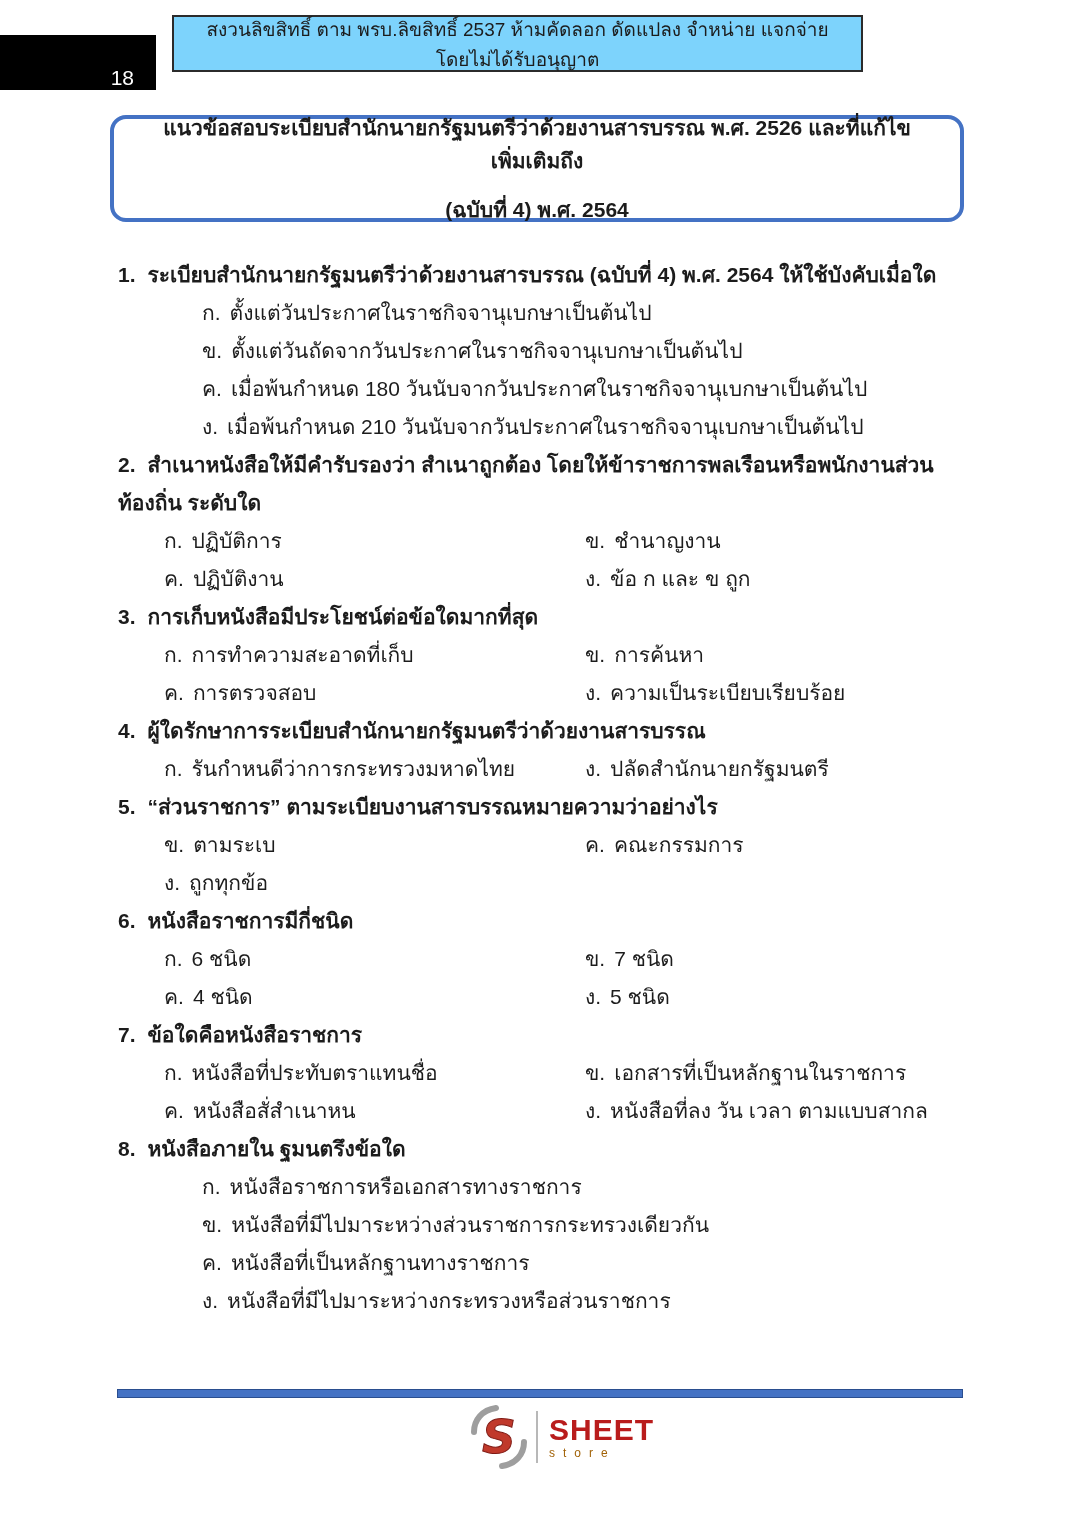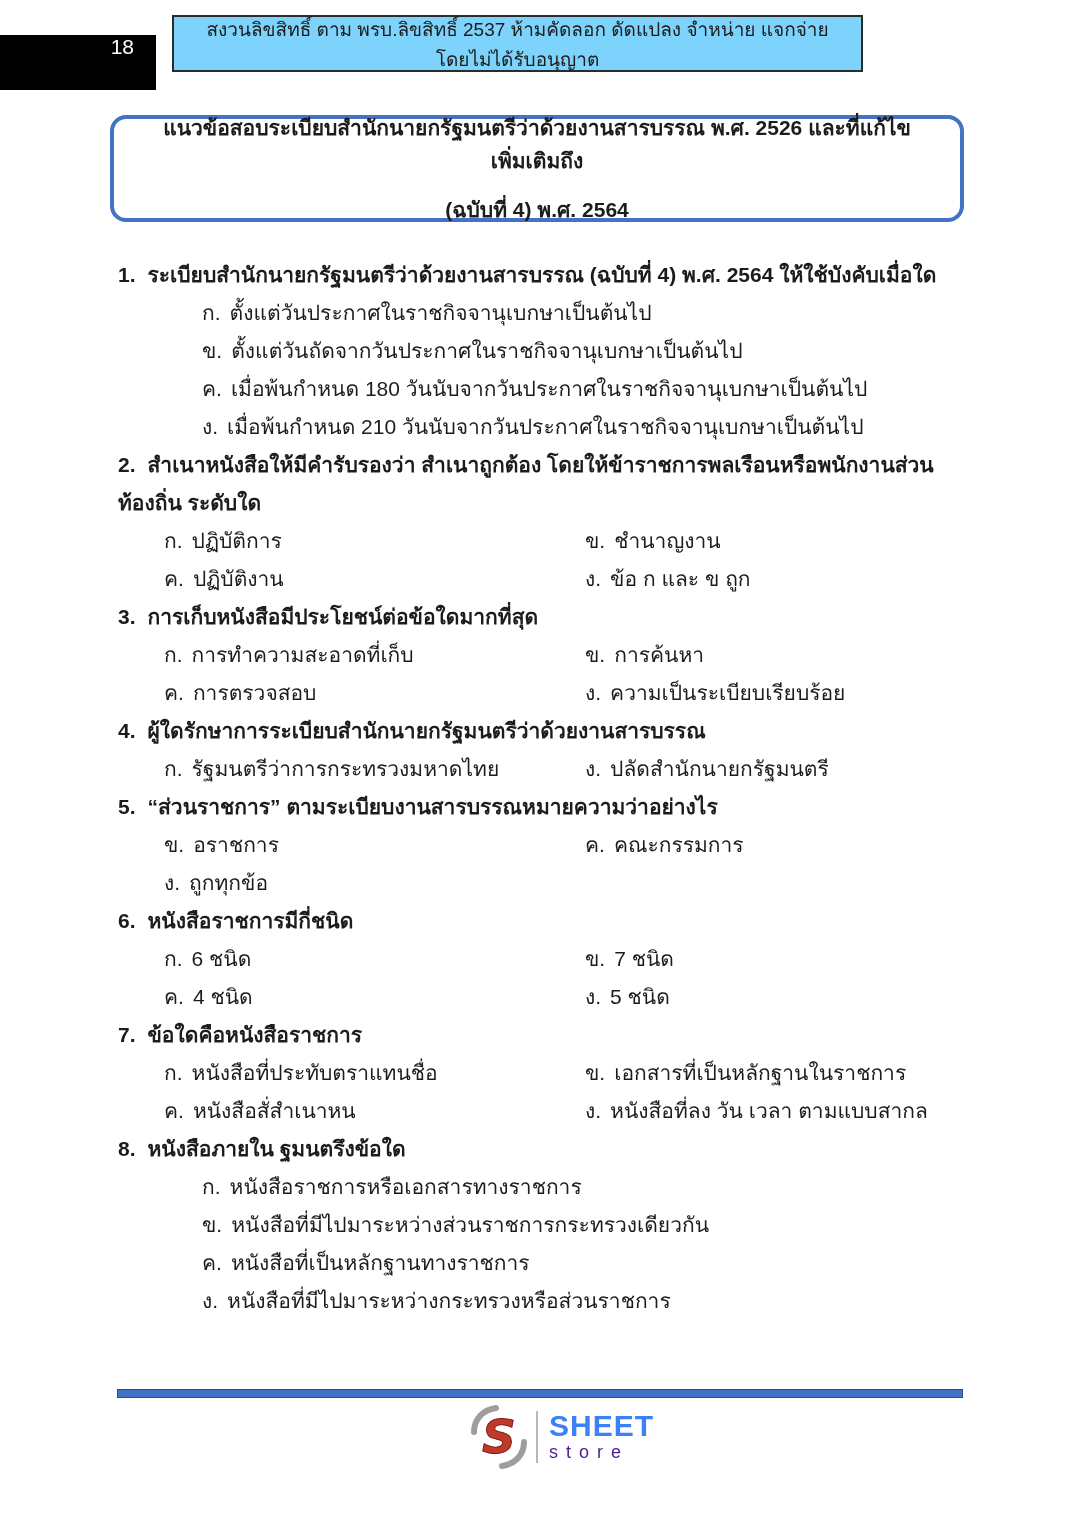--- a/index.html
+++ b/index.html
@@ -11,21 +11,21 @@
     font-family: "Liberation Sans", "DejaVu Sans", sans-serif;
     color: #1c1c1c;
     overflow: hidden;
   }
 
   
   .page-num-box {
     position: absolute; left: 0; top: 35px;
     width: 156px; height: 55px;
     background: #000000; color: #ffffff;
-    display: flex; align-items: flex-start; justify-content: flex-end;
+    display: flex; align-items: flex-end; justify-content: flex-end;
     padding-right: 22px; font-size: 21px;
   }
 
   
   .copyright-box {
     position: absolute; left: 172px; top: 15px;
     width: 691px; height: 57px;
     border: 2px solid #2b2b2b; background: #7dd3fc;
     display: flex; align-items: center; justify-content: center;
     font-size: 19px; text-align: center; padding: 0 28px;
@@ -57,22 +57,22 @@
   .footer-rule {
     position: absolute; left: 117px; top: 1389px;
     width: 846px; height: 9px;
     background: #4472C4; border: 1px solid #2a4e8f;
   }
   .footer-logo {
     position: absolute; left: 470px; top: 1404px;
     display: flex; align-items: center;
   }
   .logo-divider { width: 2px; height: 52px; background: #b8b8b8; margin: 0 11px 0 8px; }
-  .logo-name { font-size: 30px; font-weight: bold; color: #3b82f6; letter-spacing: 1px; line-height: 30px; }
-  .logo-sub { font-size: 18px; color: #4c1d95; letter-spacing: 8px; margin-top: 1px; }
+  .logo-name { font-size: 30px; font-weight: bold; color: #b91c1c; letter-spacing: 1px; line-height: 30px; }
+  .logo-sub { font-size: 12px; color: #a16207; letter-spacing: 8px; margin-top: 1px; }
 </style>
 </head>
 <body>
 
 <div class="page-num-box">
   <span>18</span>
 </div>
 
 <div class="copyright-box">
   <span>สงวนลิขสิทธิ์ ตาม พรบ.ลิขสิทธิ์ 2537 ห้ามคัดลอก ดัดแปลง จำหน่าย แจกจ่าย โดยไม่ได้รับอนุญาต</span>
@@ -119,31 +119,31 @@
       <div class="opt"><span class="olabel">ค.</span><span>การตรวจสอบ</span></div>
       <div class="opt"><span class="olabel">ง.</span><span>ความเป็นระเบียบเรียบร้อย</span></div>
     </div>
   </section>
 
   <section class="question">
     <div class="q-line">
       <span class="qnum">4.</span><span>ผู้ใดรักษาการระเบียบสำนักนายกรัฐมนตรีว่าด้วยงานสารบรรณ</span>
     </div>
     <div class="opts grid2">
-      <div class="opt"><span class="olabel">ก.</span><span>รัฐมนตรีว่าการกระทรวงมหาดไทย</span></div>
+      <div class="opt"><span class="olabel">ก.</span><span>รันกำหนดีว่าการกระทรวงมหาดไทย</span></div>
       <div class="opt"><span class="olabel">ง.</span><span>ปลัดสำนักนายกรัฐมนตรี</span></div>
     </div>
   </section>
 
   <section class="question">
     <div class="q-line">
       <span class="qnum">5.</span><span>“ส่วนราชการ” ตามระเบียบงานสารบรรณหมายความว่าอย่างไร</span>
     </div>
     <div class="opts grid2">
-      <div class="opt"><span class="olabel">ข.</span><span>อราชการ</span></div>
+      <div class="opt"><span class="olabel">ข.</span><span>ตามระเบ</span></div>
       <div class="opt"><span class="olabel">ค.</span><span>คณะกรรมการ</span></div>
       <div class="opt"><span class="olabel">ง.</span><span>ถูกทุกข้อ</span></div>
     </div>
   </section>
 
   <section class="question">
     <div class="q-line">
       <span class="qnum">6.</span><span>หนังสือราชการมีกี่ชนิด</span>
     </div>
     <div class="opts grid2">

